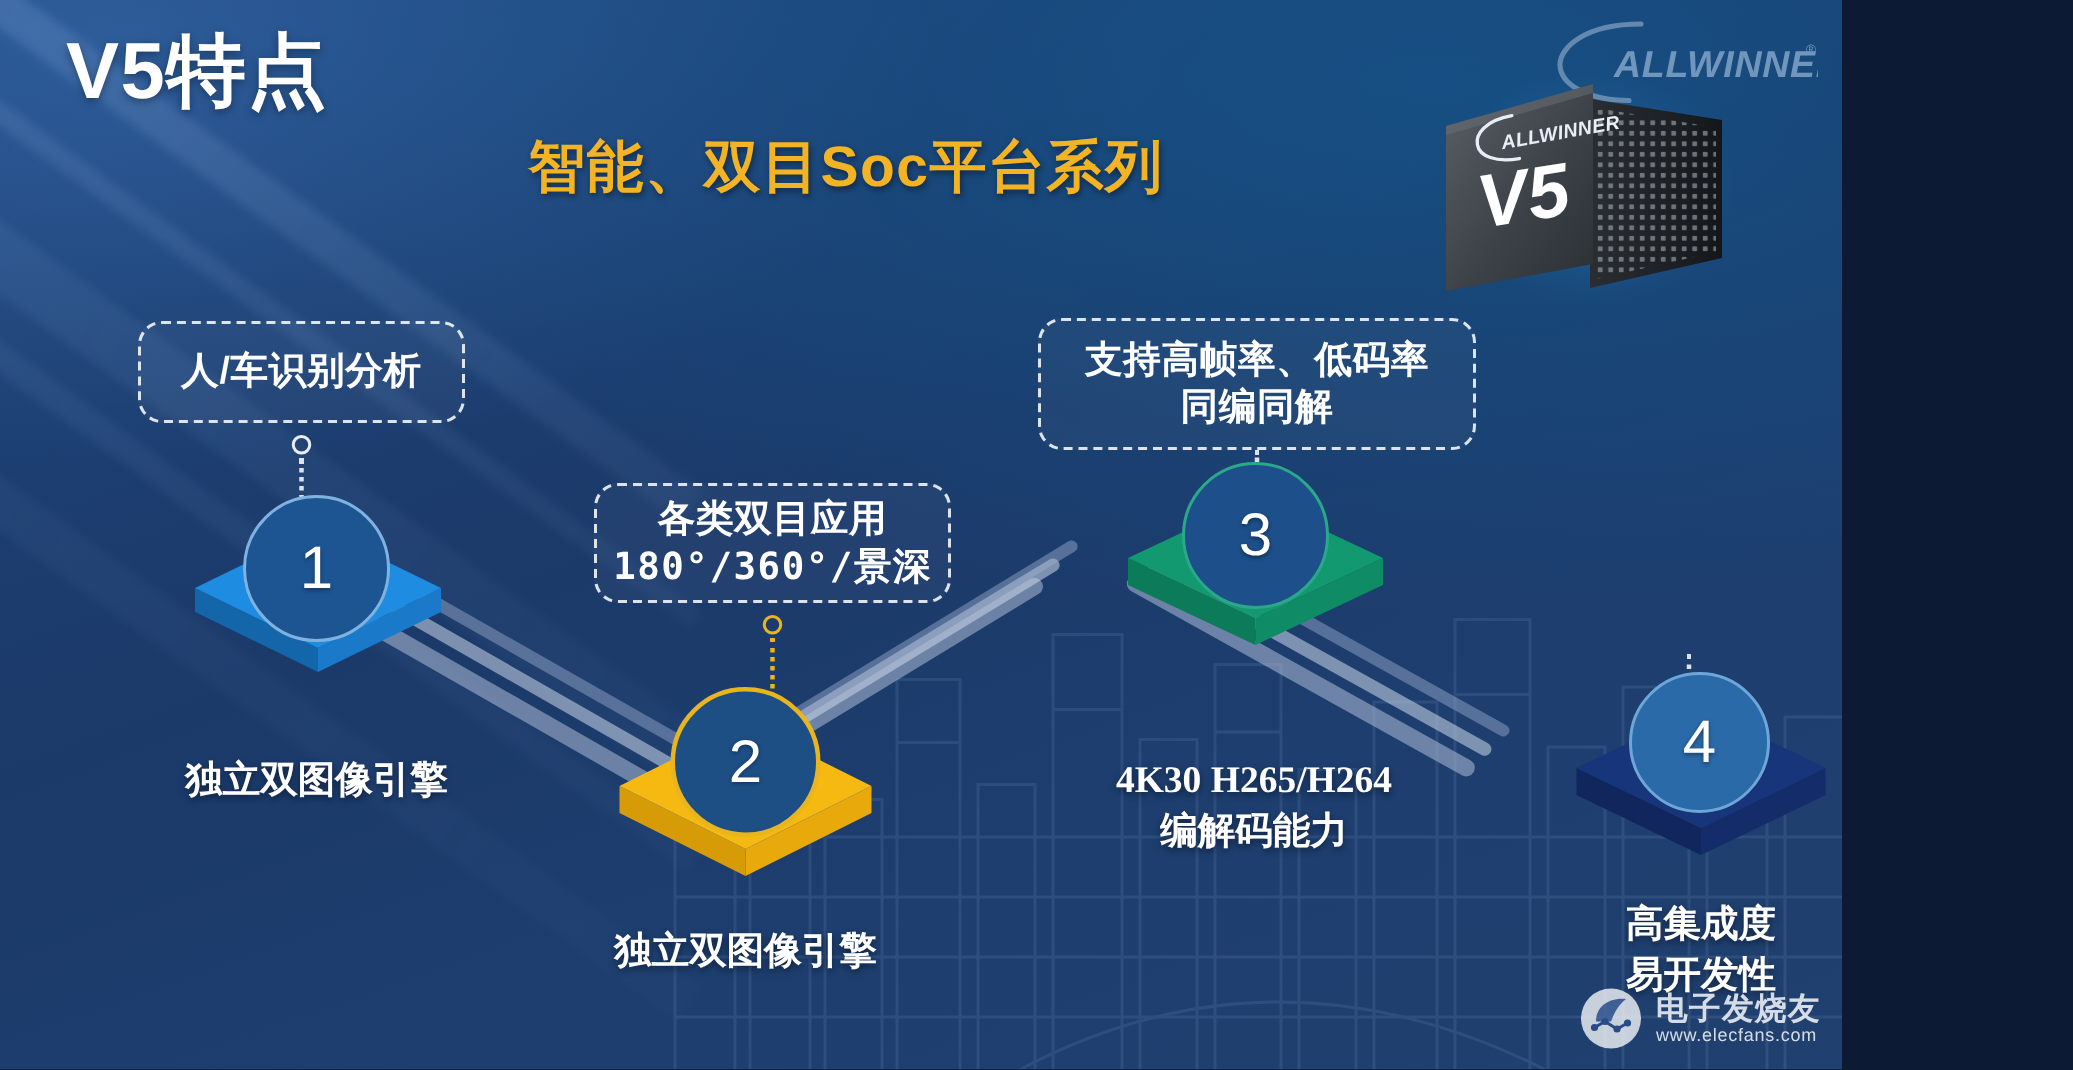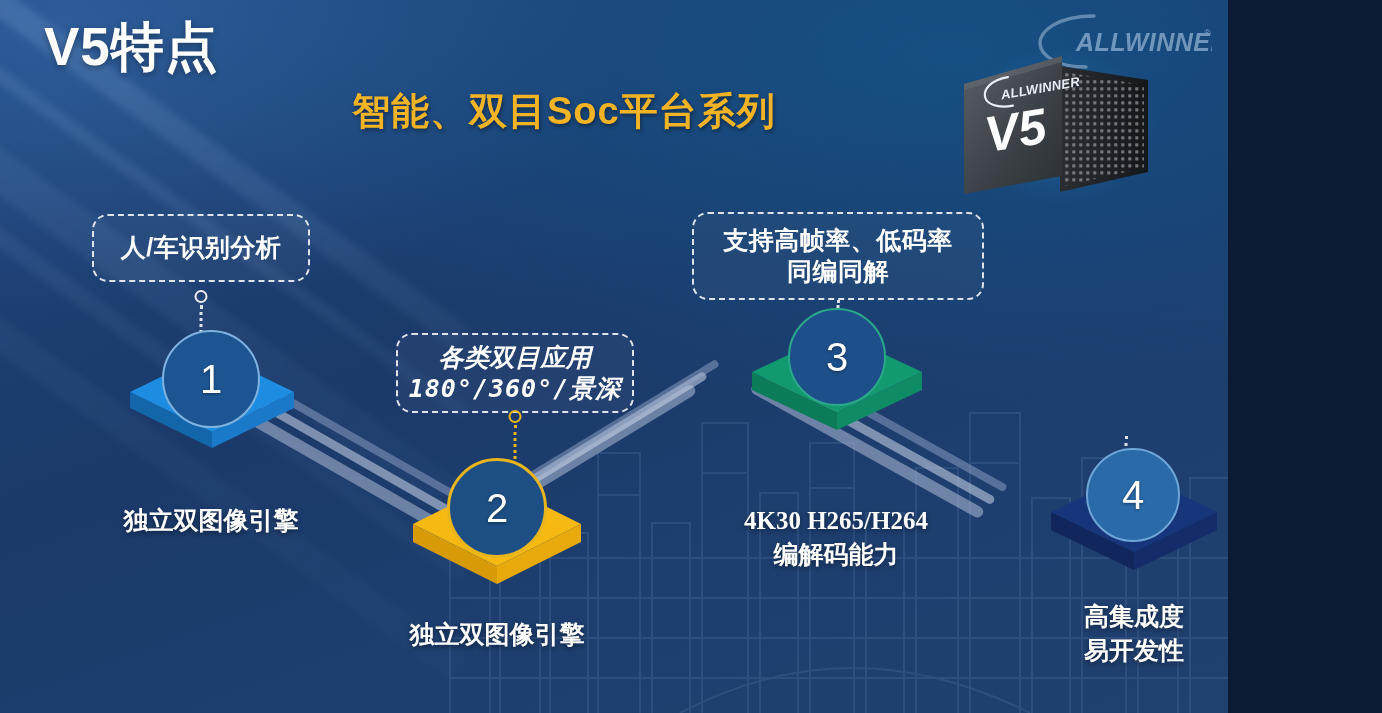--- a/index.html
+++ b/index.html
@@ -236,21 +236,21 @@
     <svg class="plat" width="176" height="150" viewBox="0 0 176 150">
       <polygon points="88,118 6,78 6,62 88,102" fill="#1466ab"></polygon>
       <polygon points="88,118 170,78 170,62 88,102" fill="#1b79c9"></polygon>
       <polygon points="88,22 170,62 88,102 6,62" fill="#1e8ce0"></polygon>
       <ellipse cx="88" cy="62" rx="42" ry="20" fill="#1a7ec9" opacity="0.8"></ellipse>
     </svg>
     <div class="circle">1</div>
   </div>
   <div class="caption" style="left:66px;top:504px;width:290px;">独立双图像引擎</div>
 
-  <div class="callout" style="left:396px;top:333px;width:238px;height:80px;font-style:italic;">
+  <div class="callout" style="left:396px;top:322px;width:238px;height:80px;">
     <div class="l cn">各类双目应用</div>
     <div class="l mono">180°/360°/景深</div>
   </div>
   <div class="leader gold" style="left:492px;top:410px;width:46px;height:50px;">
     <div class="ring" style="top:0;"></div>
     <div class="line" style="top:15px;height:34px;"></div>
   </div>
 
   <div class="node n2" style="left:405px;top:458px;width:184px;height:158px;">
     <svg class="plat" width="184" height="158" viewBox="0 0 184 158">
@@ -292,14 +292,31 @@
       <polygon points="90,122 7,82 7,64 90,104" fill="#10265c"></polygon>
       <polygon points="90,122 173,82 173,64 90,104" fill="#142c69"></polygon>
       <polygon points="90,24 173,64 90,104 7,64" fill="#17357a"></polygon>
       <ellipse cx="90" cy="64" rx="43" ry="19" fill="#153070" opacity="0.85"></ellipse>
     </svg>
     <div class="circle">4</div>
   </div>
   <div class="caption" style="left:1004px;top:600px;width:260px;">高集成度
 易开发性</div>
 
+  <div class="watermark">
+    <svg width="44" height="44" viewBox="0 0 44 44">
+      <circle cx="22" cy="22" r="20" fill="#ffffff" opacity="0.92"></circle>
+      <path d="M12 24 C12 13, 22 8, 32 9 C26 14, 24 19, 22 24 Z" fill="#2b4f8e" opacity="0.85"></path>
+      <g stroke="#2b4f8e" stroke-width="2" fill="none">
+        <path d="M11 28 L18 24 L26 29 L33 25"></path>
+      </g>
+      <circle cx="11" cy="28" r="2.4" fill="#2b4f8e"></circle>
+      <circle cx="18" cy="24" r="2.4" fill="#2b4f8e"></circle>
+      <circle cx="26" cy="29" r="2.4" fill="#2b4f8e"></circle>
+      <circle cx="33" cy="25" r="2.4" fill="#2b4f8e"></circle>
+    </svg>
+    <div class="wm-text">
+      <span class="wm-cn">电子发烧友</span>
+      <span class="wm-url">www.elecfans.com</span>
+    </div>
+  </div>
 
 </div>
 
 </body></html>

